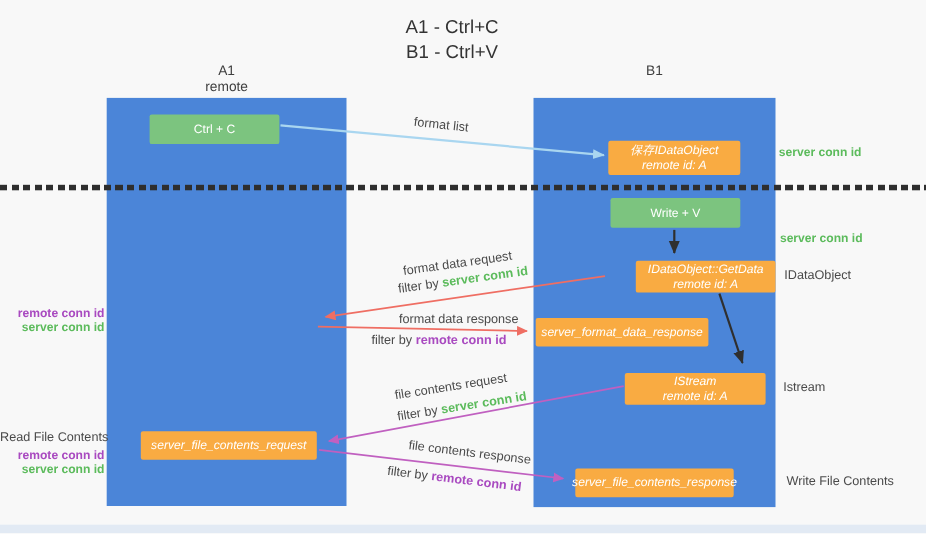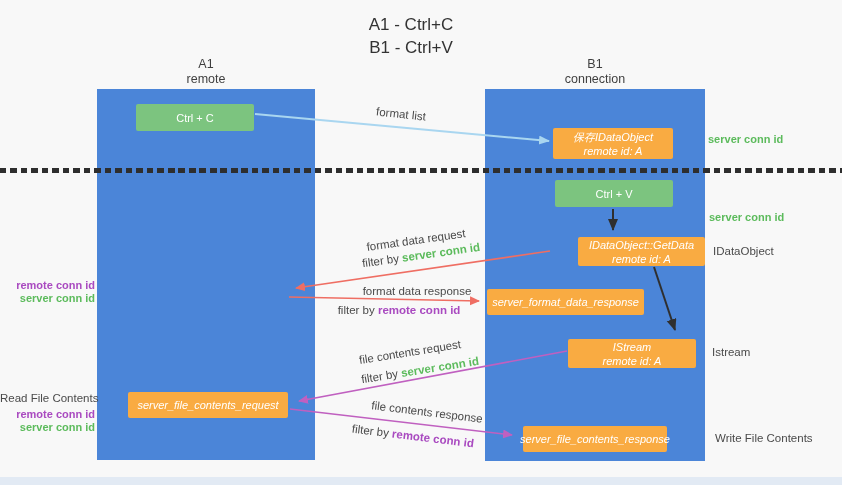--- a/index.html
+++ b/index.html
@@ -76,37 +76,36 @@
     <div>A1 - Ctrl+C</div>
     <div>B1 - Ctrl+V</div>
   </div>
 
   <div class="abs lane-head lane-head-a">
     <div>A1</div>
     <div>remote</div>
   </div>
   <div class="abs lane-head lane-head-b">
     <div>B1</div>
-    <div>connection</div>
   </div>
 
   <div class="abs lane lane-a"></div>
   <div class="abs lane lane-b"></div>
 
   <div class="abs dotted"></div>
 
   <div class="abs node green-box n-ctrl-c">
     <span>Ctrl + C</span>
   </div>
   <div class="abs node orange n-save">
     <span>保存IDataObject</span>
     <span>remote id: A</span>
   </div>
   <div class="abs node green-box n-ctrl-v">
-    <span>Ctrl + V</span>
+    <span>Write + V</span>
   </div>
   <div class="abs node orange n-getdata">
     <span>IDataObject::GetData</span>
     <span>remote id: A</span>
   </div>
   <div class="abs node orange n-fmt-resp">
     <span>server_format_data_response</span>
   </div>
   <div class="abs node orange n-istream">
     <span>IStream</span>

